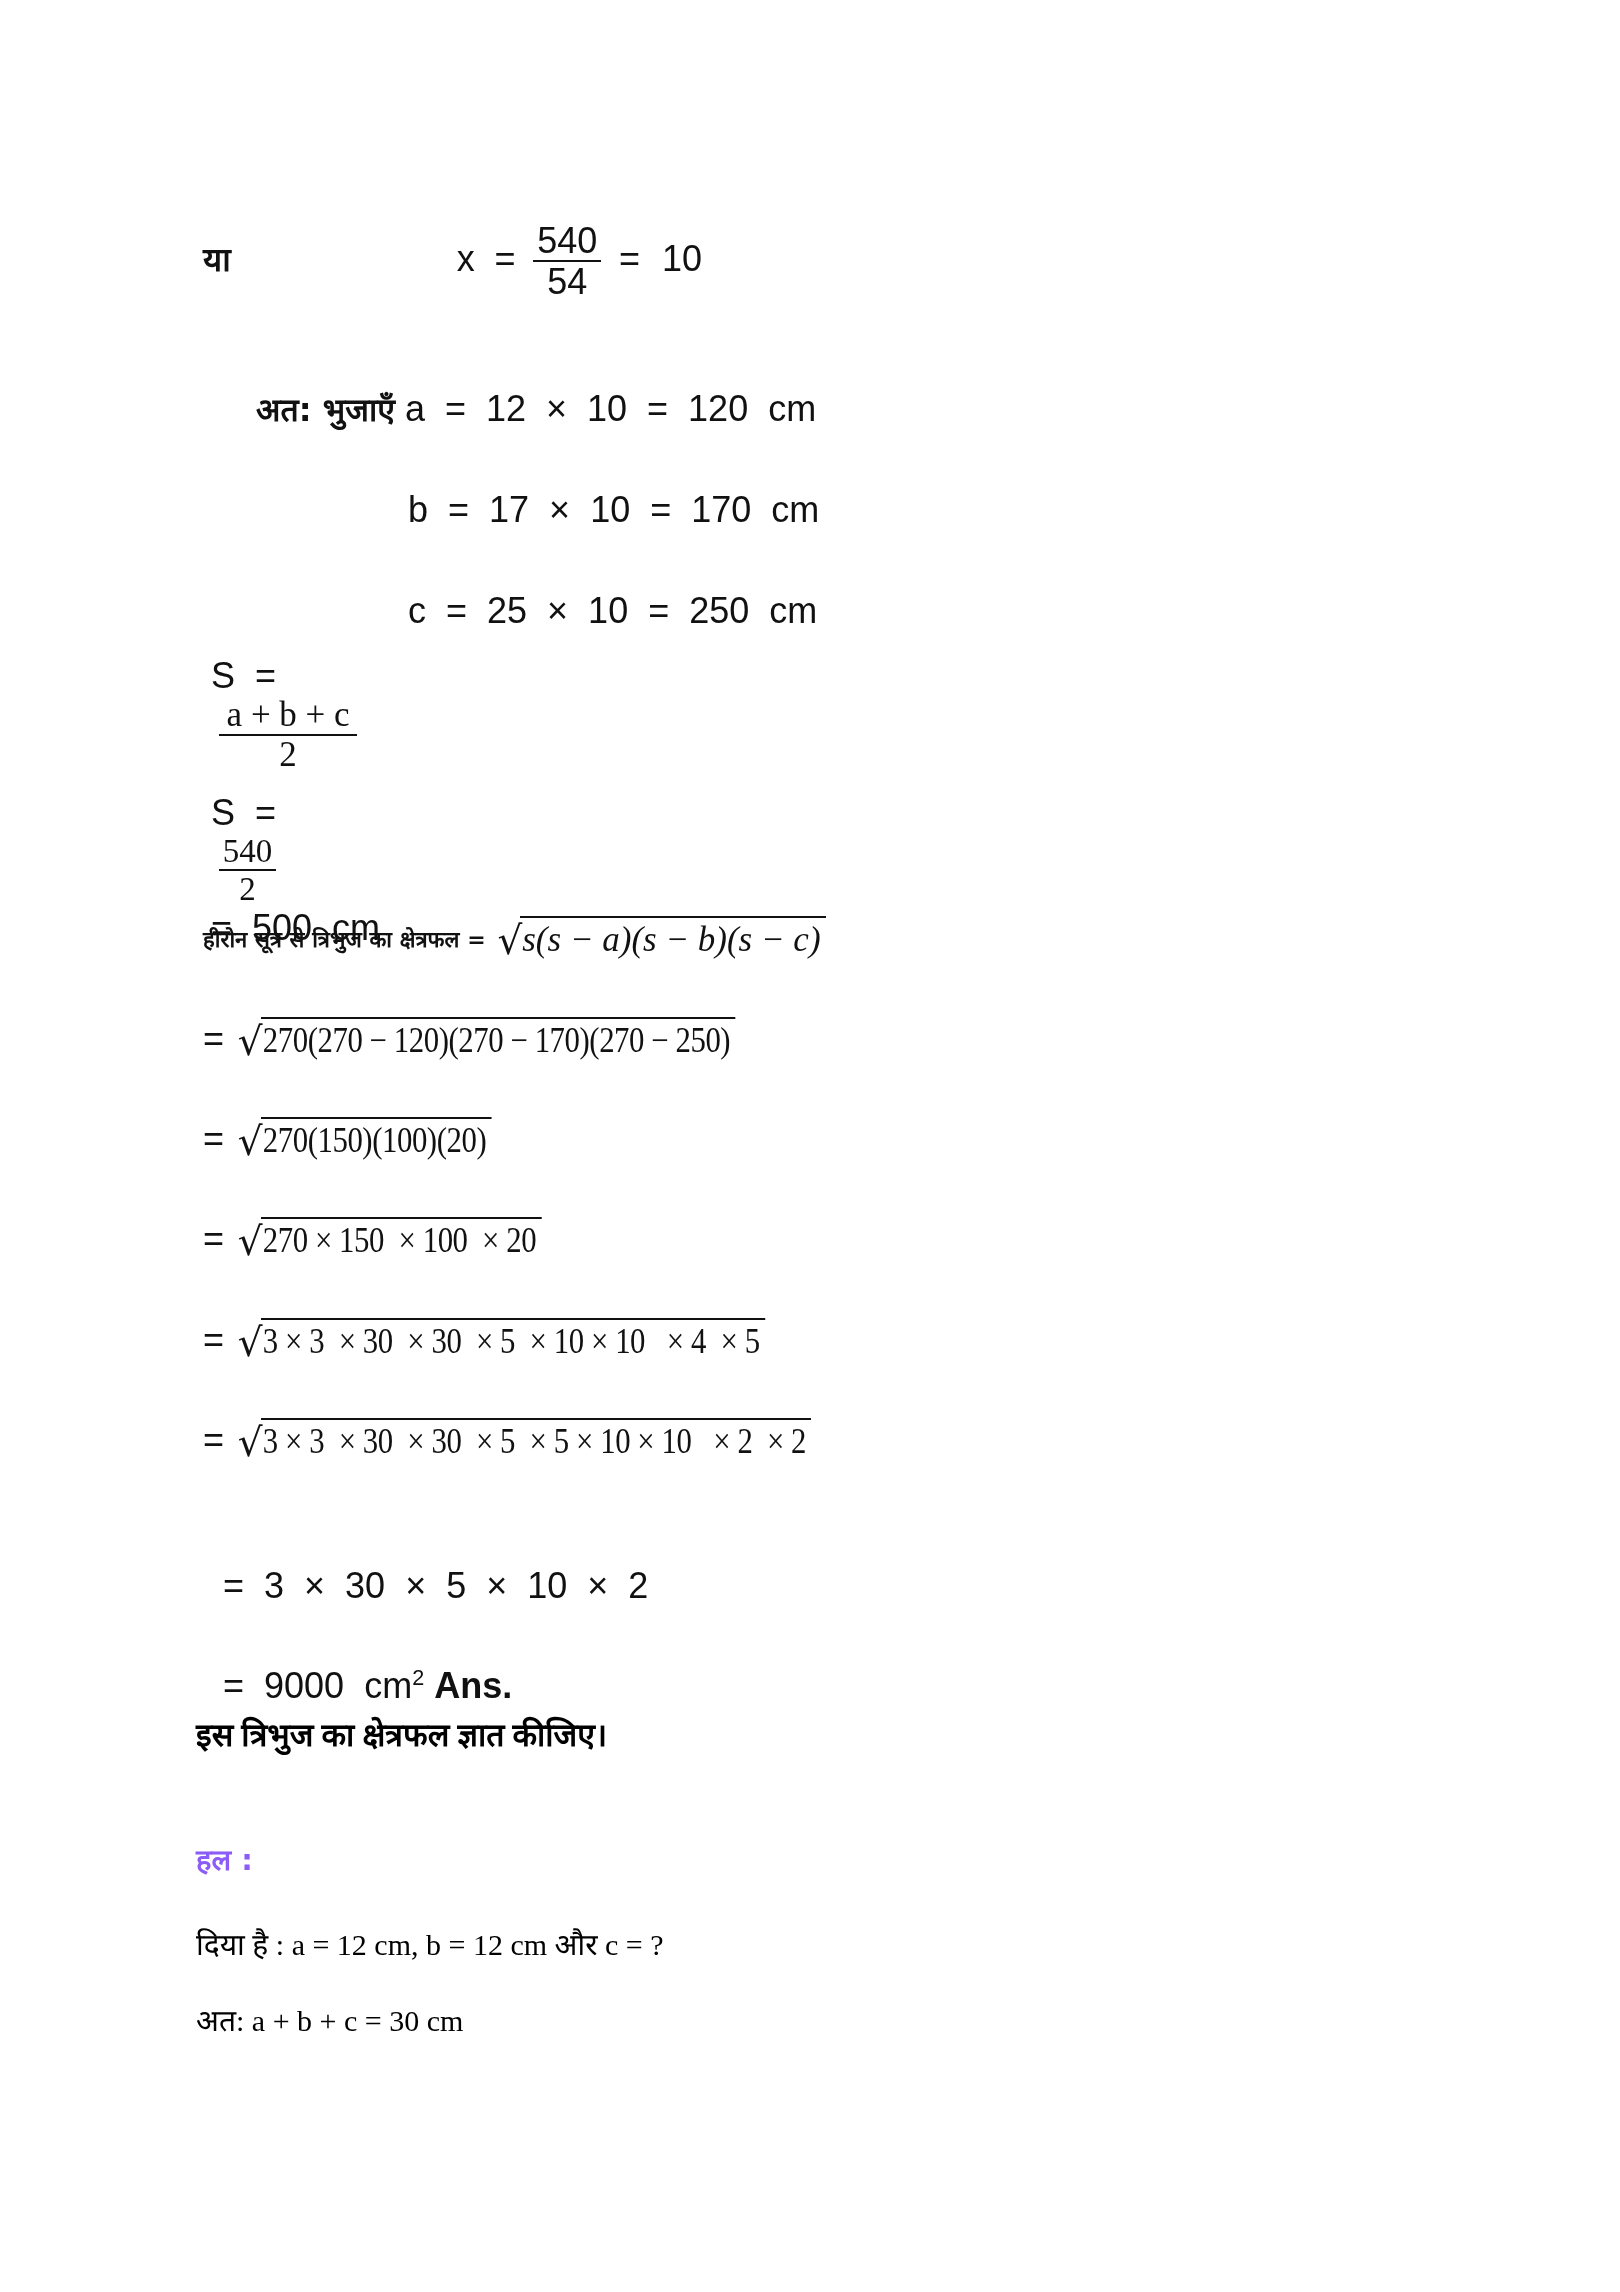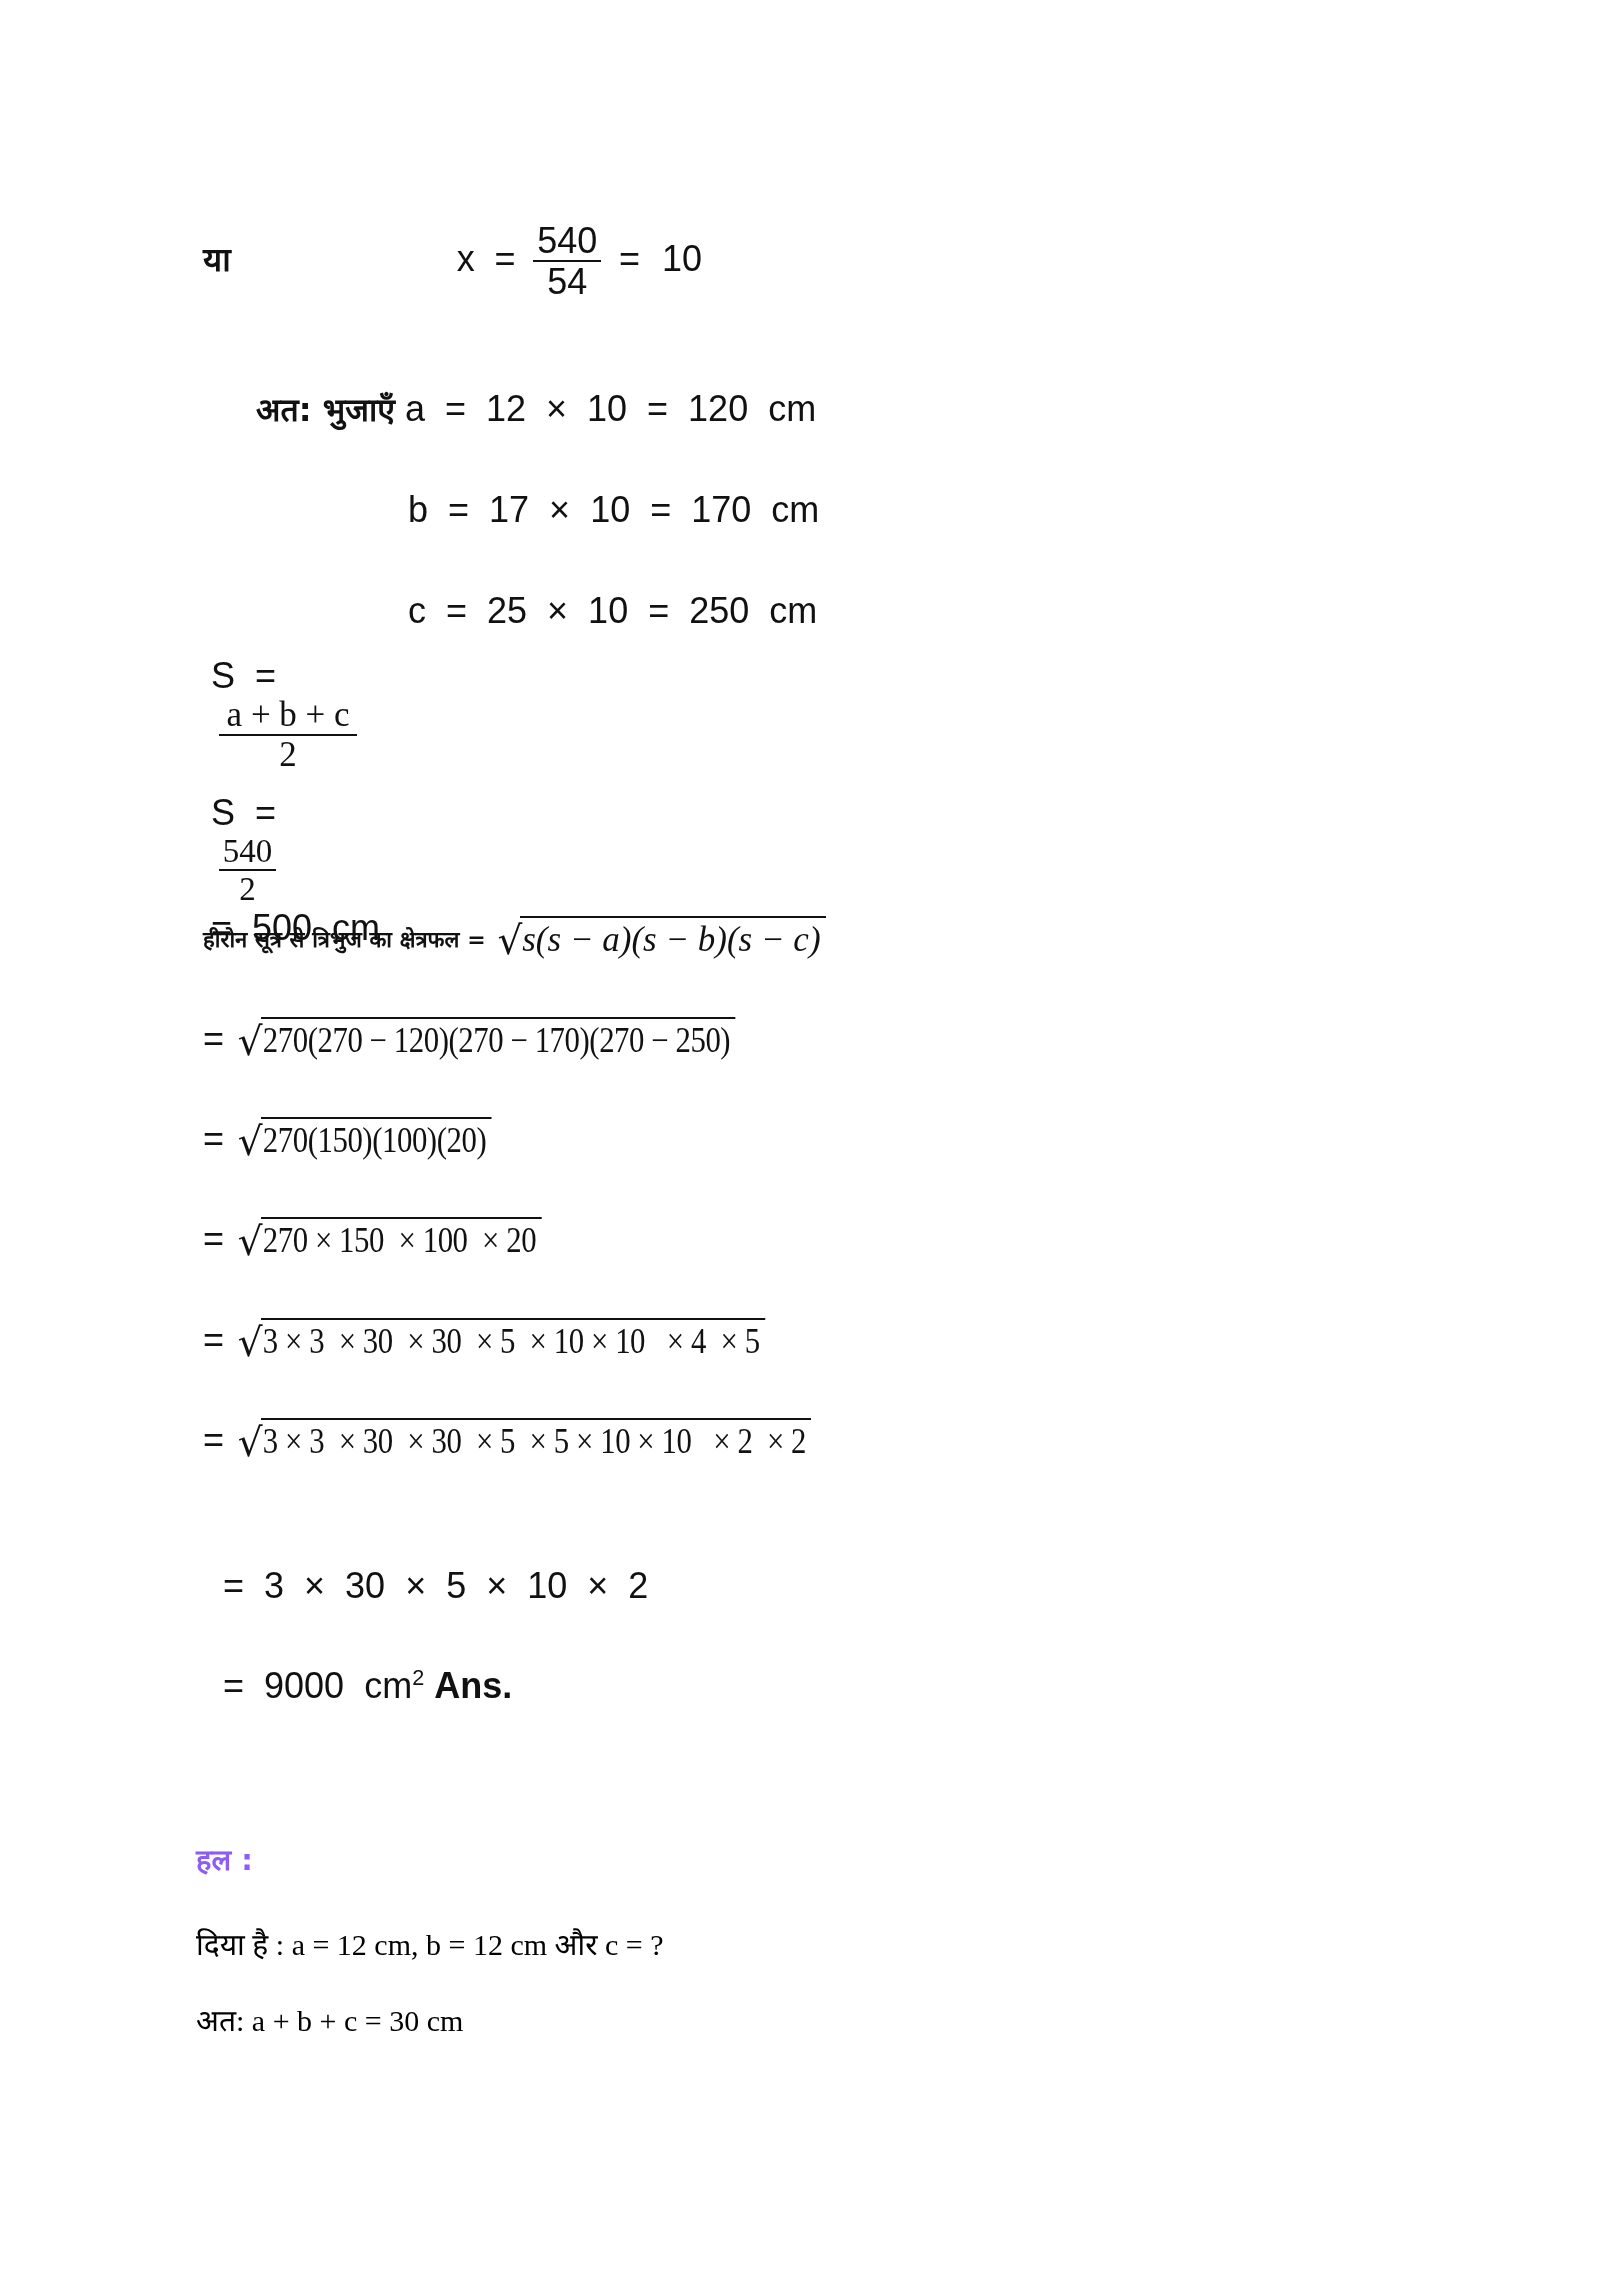--- a/index.html
+++ b/index.html
@@ -114,20 +114,21 @@
 
 <div class="line sans" style="left:203px; top:1523px; white-space:pre;">
   <span>=  3  ×  30  ×  5  ×  10  ×  2</span>
 </div>
 
 <div class="line sans" style="left:203px; top:1623px; white-space:pre;">
   <span>=  9000  cm</span><sup>2</sup> <b>Ans.</b>
 </div>
 
 <div class="line q" style="left:196px; top:1713px;">
+  <div>इस त्रिभुज का क्षेत्रफल ज्ञात कीजिए।</div>
 </div>
 
 <div class="line red" style="left:196px; top:1839px;">हल :</div>
 
 <div class="line plain" style="left:196px; top:1923px;">दिया है : a = 12 cm, b = 12 cm और c = ?</div>
 
 <div class="line plain" style="left:196px; top:1979px;margin-top:20px;">अत: a + b + c = 30 cm</div>
 
 
 </body></html>

